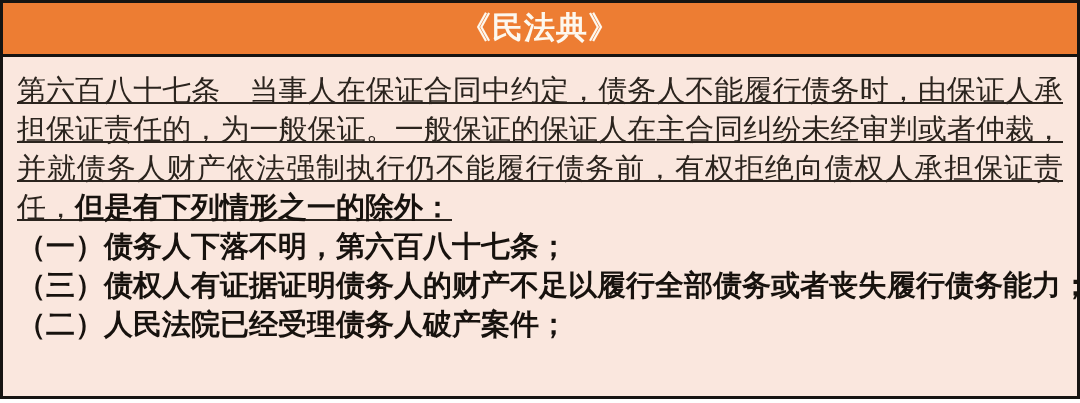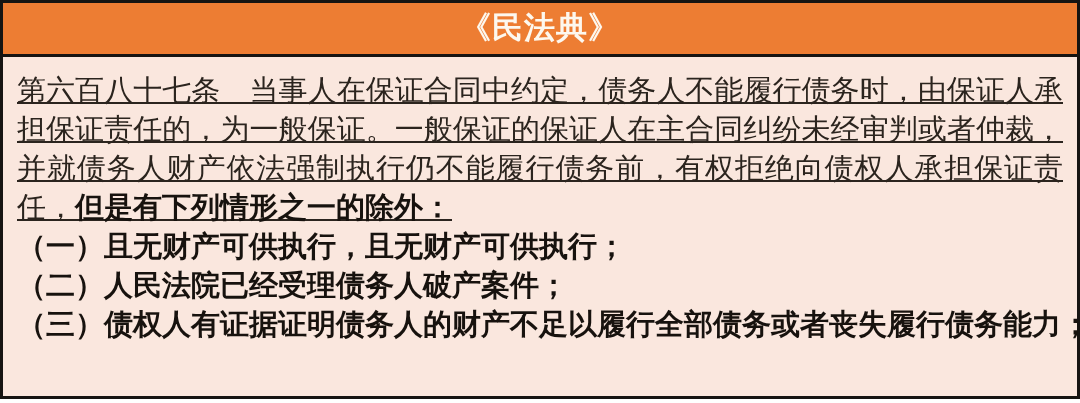--- a/index.html
+++ b/index.html
@@ -74,19 +74,19 @@
 <div class="page">
   <div class="card">
     <div class="card-header">
       <div class="card-title">《民法典》</div>
     </div>
     <div class="card-body">
       <p class="article">
         <span>第六百八十七条　当事人在保证合同中约定，债务人不能履行债务时，由保证人承担保证责任的，为一般保证。一般保证的保证人在主合同纠纷未经审判或者仲裁，并就债务人财产依法强制执行仍不能履行债务前，有权拒绝向债权人承担保证责任，</span><span class="emphasis">但是有下列情形之一的除外：</span>
       </p>
       <div class="exception-list">
-        <div class="exception-item">（一）且无财产可供执行，且无财产可供执行；</div>
+        <div class="exception-item">（一）债务人下落不明，第六百八十七条；</div>
+        <div class="exception-item">（三）债权人有证据证明债务人的财产不足以履行全部债务或者丧失履行债务能力；</div>
         <div class="exception-item">（二）人民法院已经受理债务人破产案件；</div>
-        <div class="exception-item">（三）债权人有证据证明债务人的财产不足以履行全部债务或者丧失履行债务能力；</div>
       </div>
     </div>
   </div>
 </div>
 
 </body></html>

